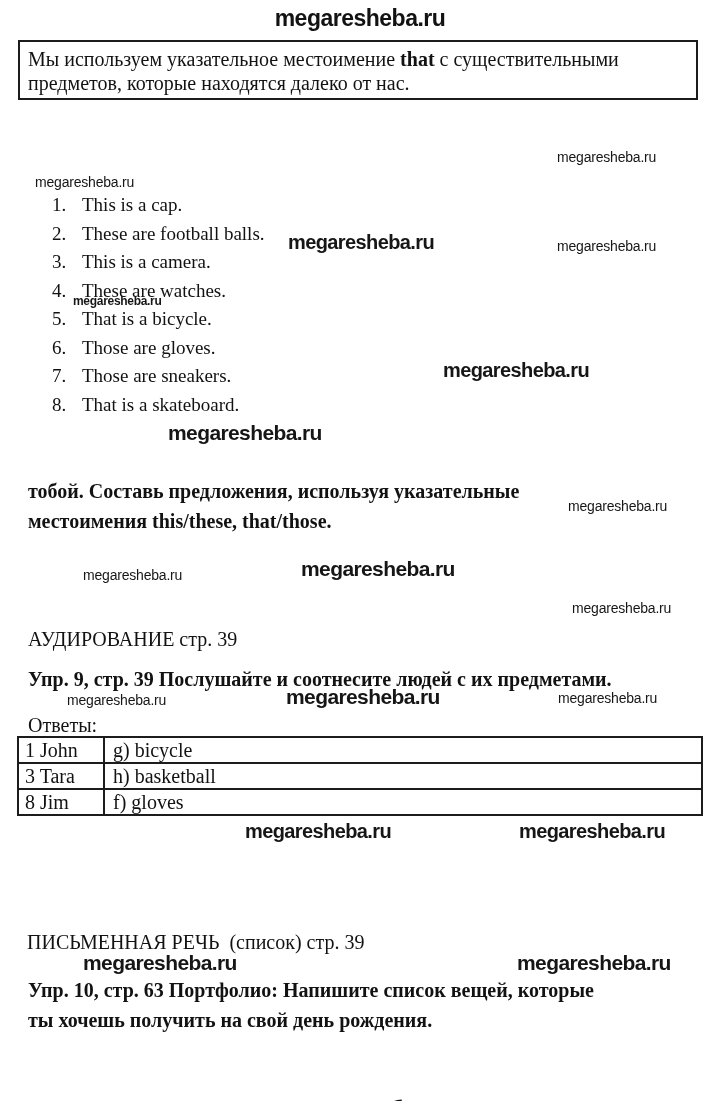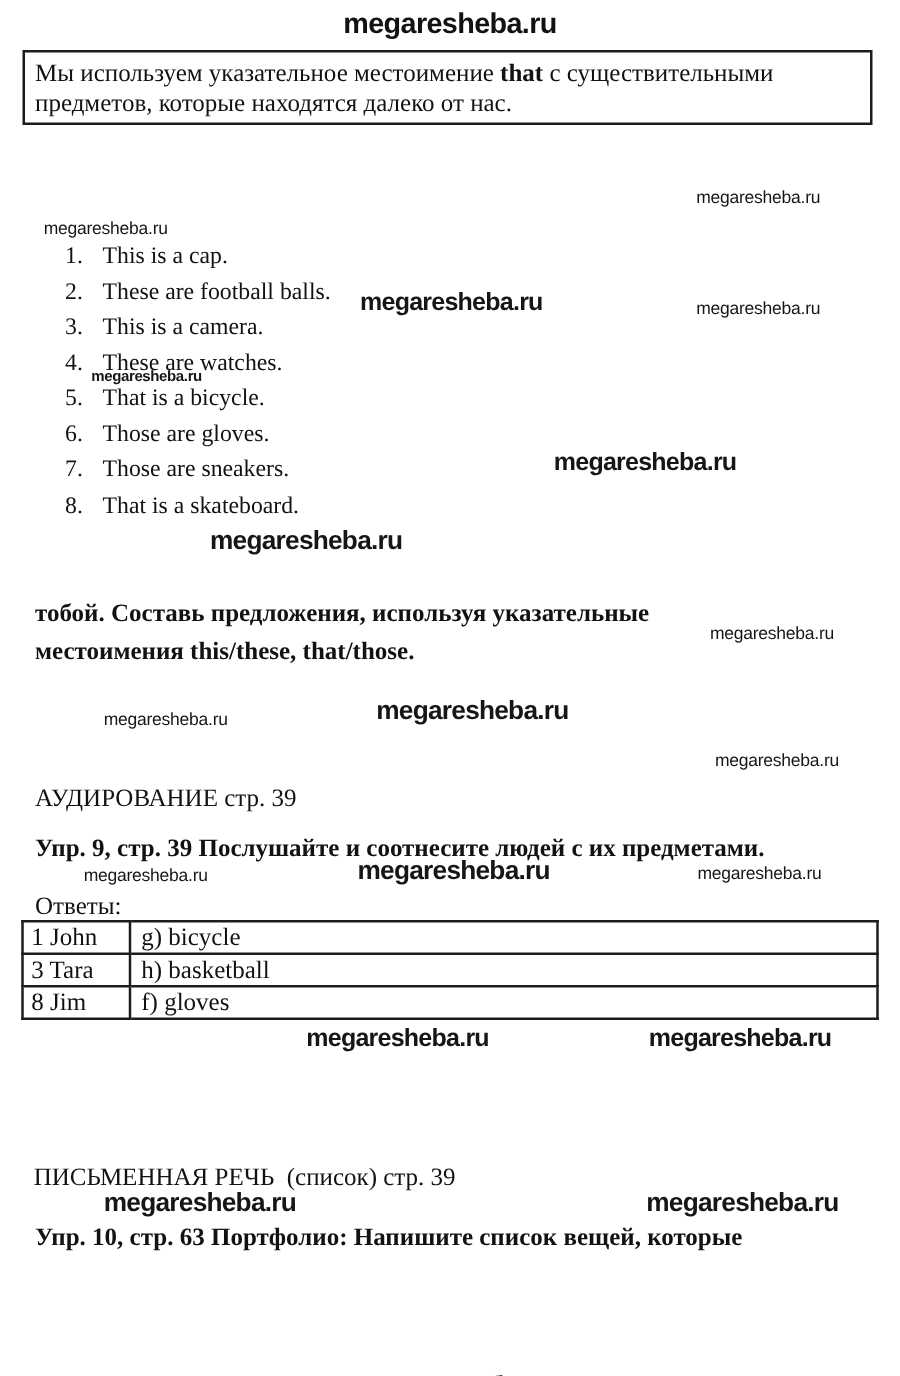--- a/index.html
+++ b/index.html
@@ -114,20 +114,21 @@
           <td class="c1">8 Jim</td>
           <td>f) gloves</td>
         </tr>
   </tbody>
     </table>
 </div>
 
 <div id="writing-title" class="abs serif section-line line">ПИСЬМЕННАЯ РЕЧЬ  (список) стр. 39</div>
 <div id="exercise10" class="abs serif para-bold">
   <div class="line">Упр. 10, стр. 63 Портфолио: Напишите список вещей, которые</div>
+  <div class="line">ты хочешь получить на свой день рождения.</div>
 </div>
 
 <div id="bottom-title" class="abs site-title">Мегарешеба.ру</div>
 
 <span class="wm" style="left:557px;top:149px;">megaresheba.ru</span>
 <span class="wm" style="left:35px;top:174px;">megaresheba.ru</span>
 <span class="wm b" style="left:288px;top:231px;">megaresheba.ru</span>
 <span class="wm" style="left:557px;top:238px;">megaresheba.ru</span>
 <span class="wm sm" style="left:73px;top:294px;">megaresheba.ru</span>
 <span class="wm b" style="left:443px;top:359px;">megaresheba.ru</span>

